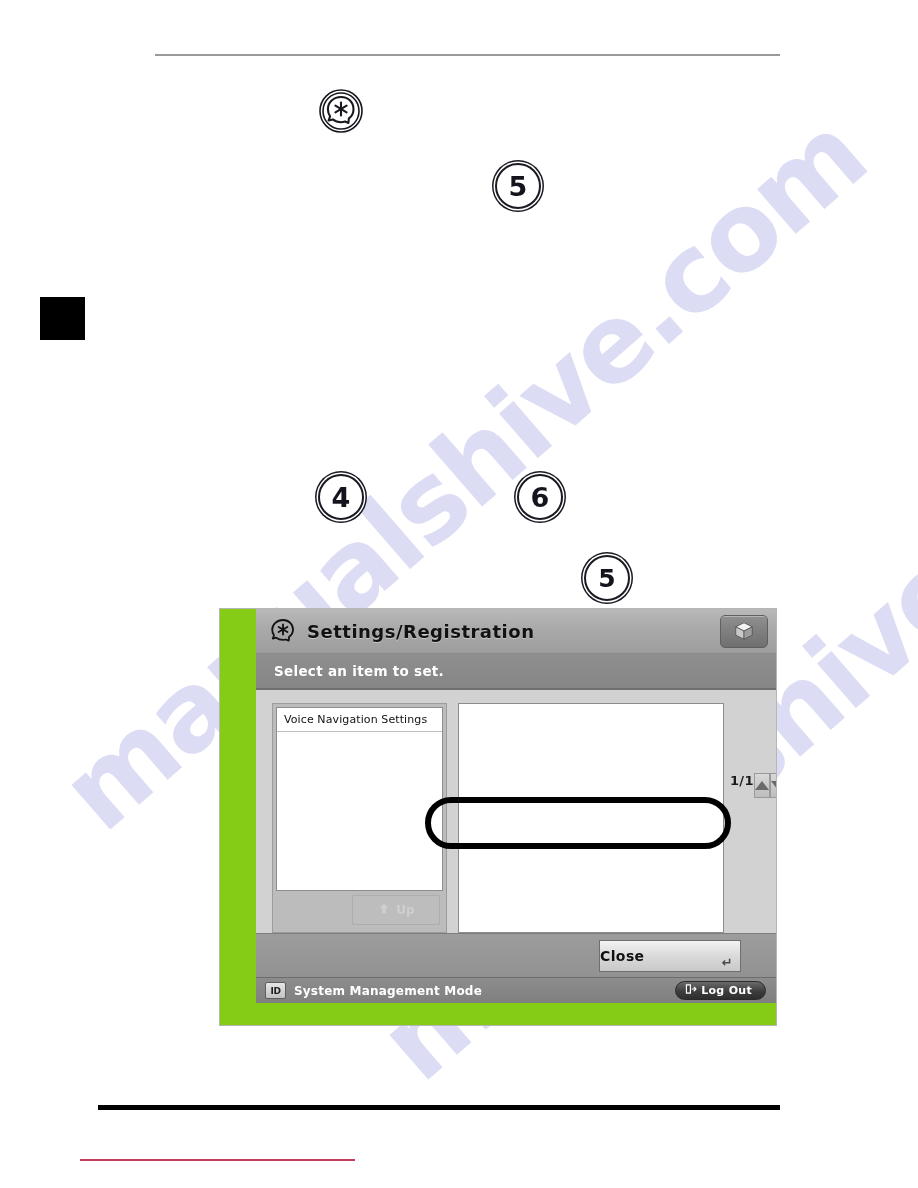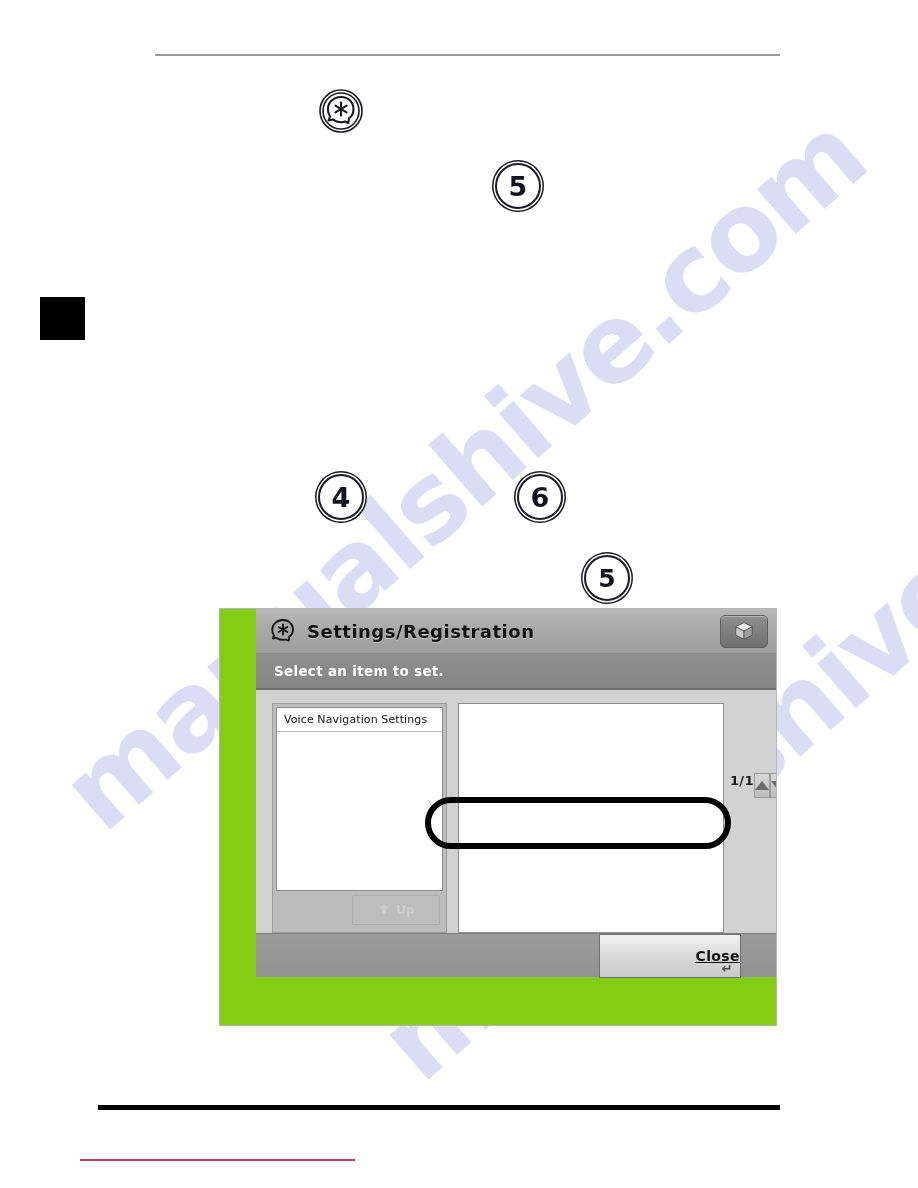--- a/index.html
+++ b/index.html
@@ -334,32 +334,31 @@
     border-top: 1px solid #7e7e7e;
     display: flex;
     align-items: center;
     justify-content: flex-end;
     padding-right: 35px;
     box-sizing: border-box;
   }
   .close-button {
     position: relative;
     width: 142px;
-    height: 44px;
+    height: 32px;
     background: linear-gradient(to bottom, #f3f3f3 0%, #dadada 50%, #c9c9c9 100%);
     border: 1px solid #6f6f6f;
     display: flex;
     align-items: center;
-    justify-content: flex-end;
+    justify-content: flex-start;
     font-size: 14px;
     font-weight: 700;
     color: #111111;
     box-sizing: border-box;
     letter-spacing: .4px;
-    text-decoration: underline;
   }
   .enter-glyph {
     position: absolute;
     right: 7px;
     bottom: 2px;
     font-size: 13px;
     color: #4a4a4a;
     line-height: 1;
   }
 
@@ -527,16 +526,30 @@
     </div>
   </div>
 
   <div class="screen-actions">
     <div class="close-button">
       <span>Close</span>
       <span class="enter-glyph">↵</span>
     </div>
   </div>
 
+  <div class="screen-status">
+    <span class="id-badge">ID</span>
+    <span class="status-text">System Management Mode</span>
+    <span class="logout-button">
+      <span>
+        <svg viewBox="0 0 14 14" width="12" height="12" aria-hidden="true">
+          <rect x="1" y="1.5" width="6" height="11" fill="#ffffff"></rect>
+          <rect x="2.4" y="3" width="3.2" height="8" fill="#3b3b3b"></rect>
+          <path d="M8.2 7 H12.6 M10.6 4.8 L12.8 7 L10.6 9.2" stroke="#ffffff" stroke-width="1.3" fill="none" stroke-linecap="round" stroke-linejoin="round"></path>
+        </svg>
+      </span>
+      <span>Log Out</span>
+    </span>
+  </div>
 
 </div>
 
 <div class="callout-ring"></div>
 
 </body></html>

